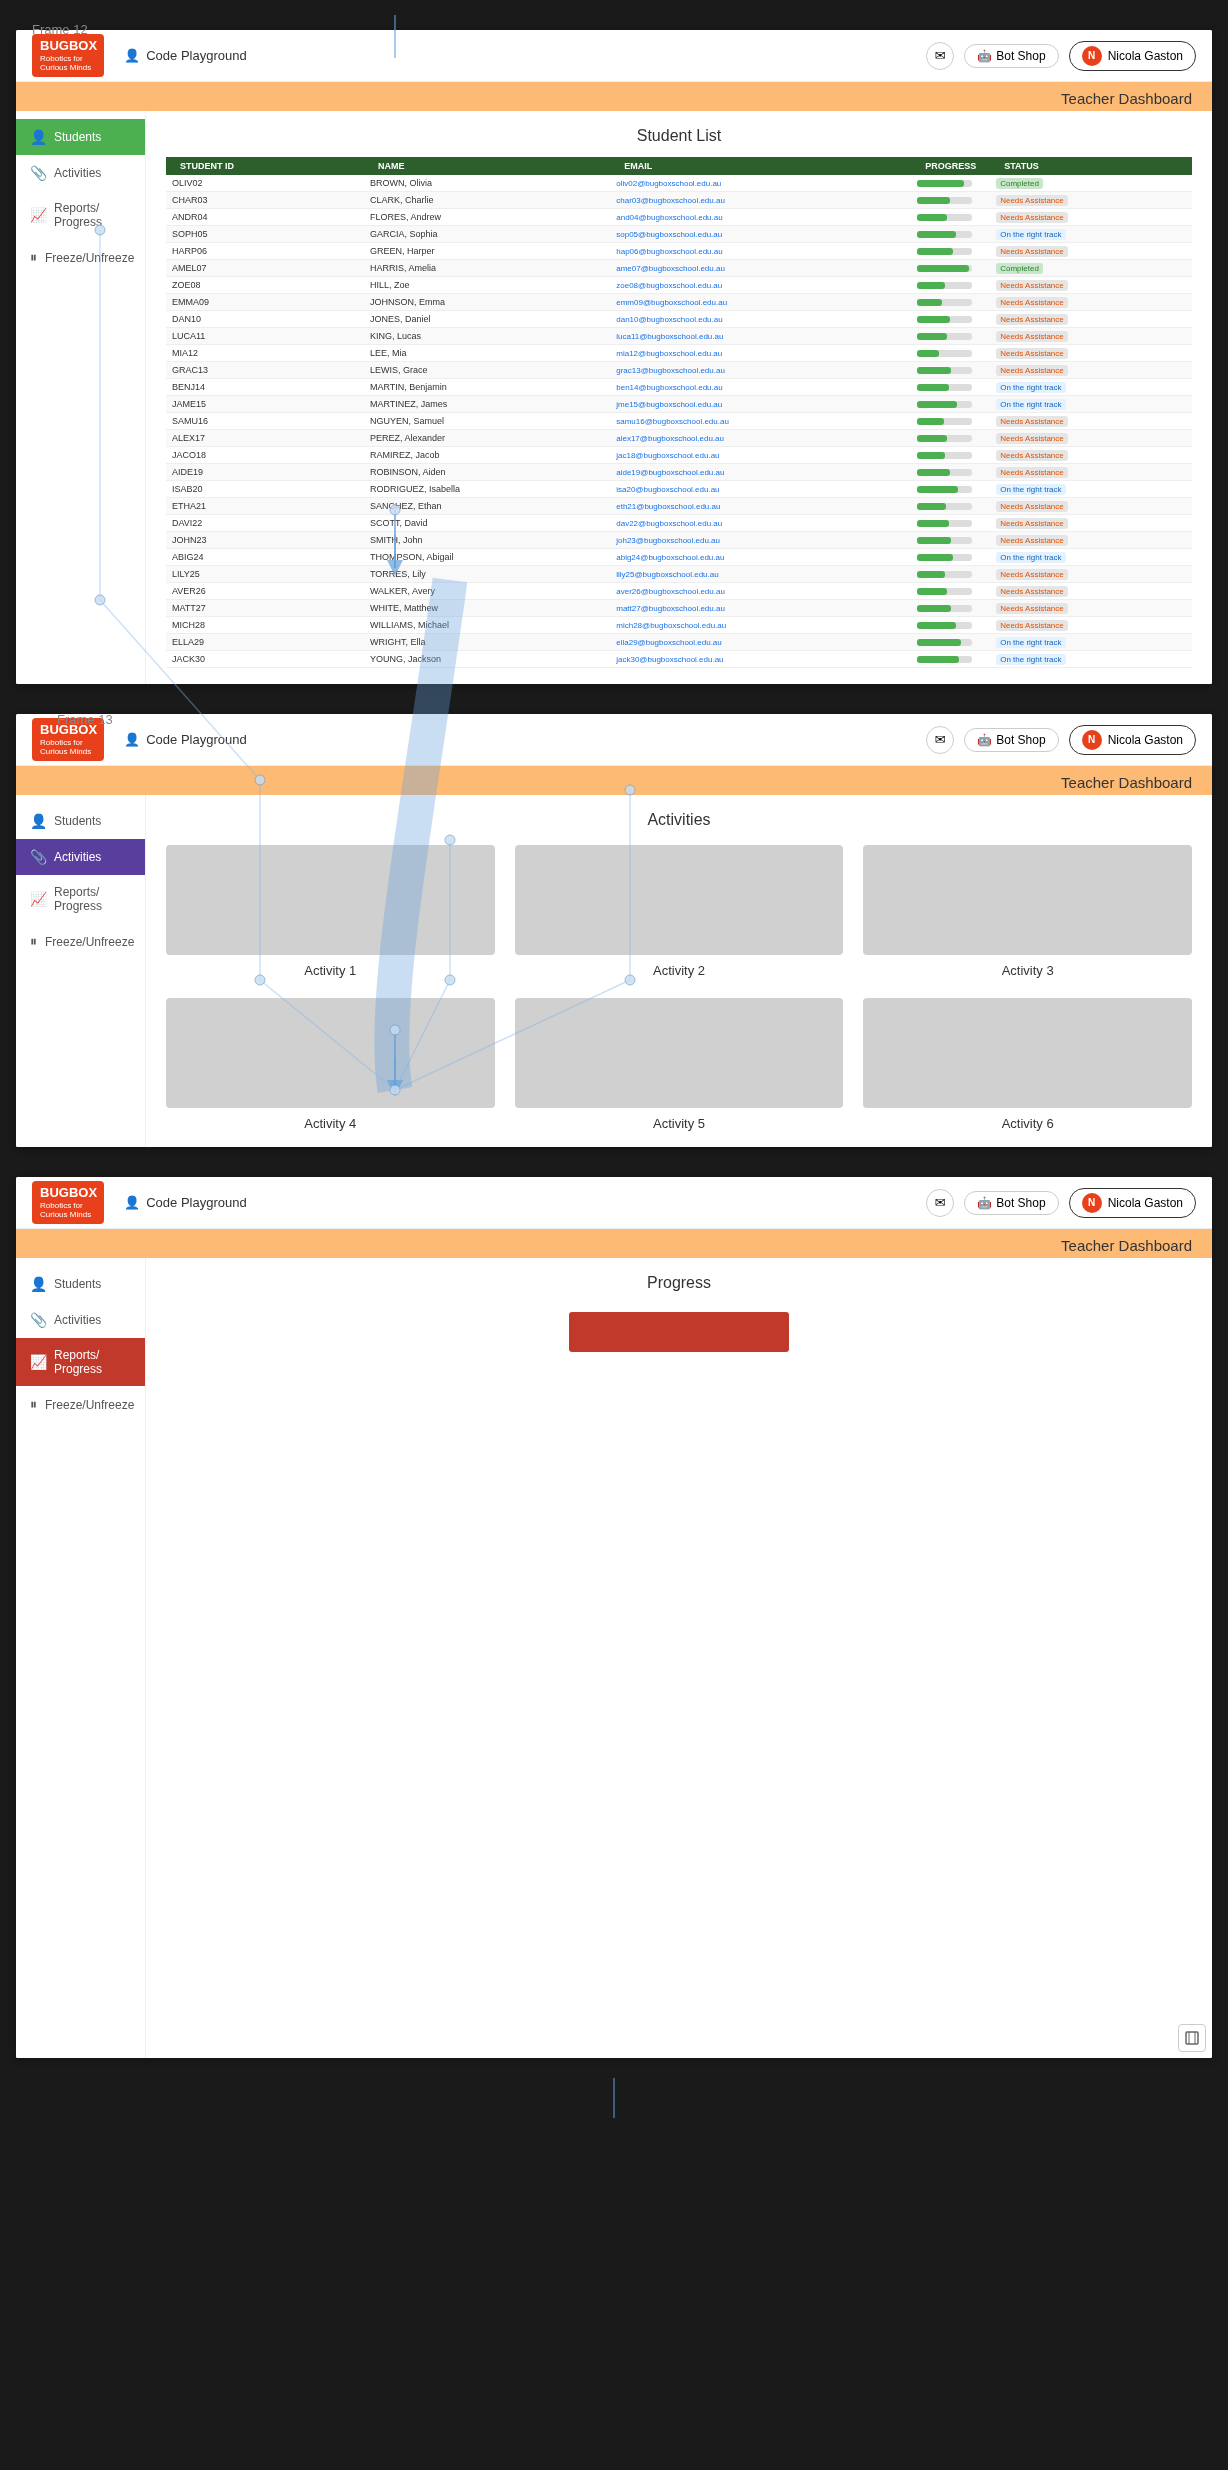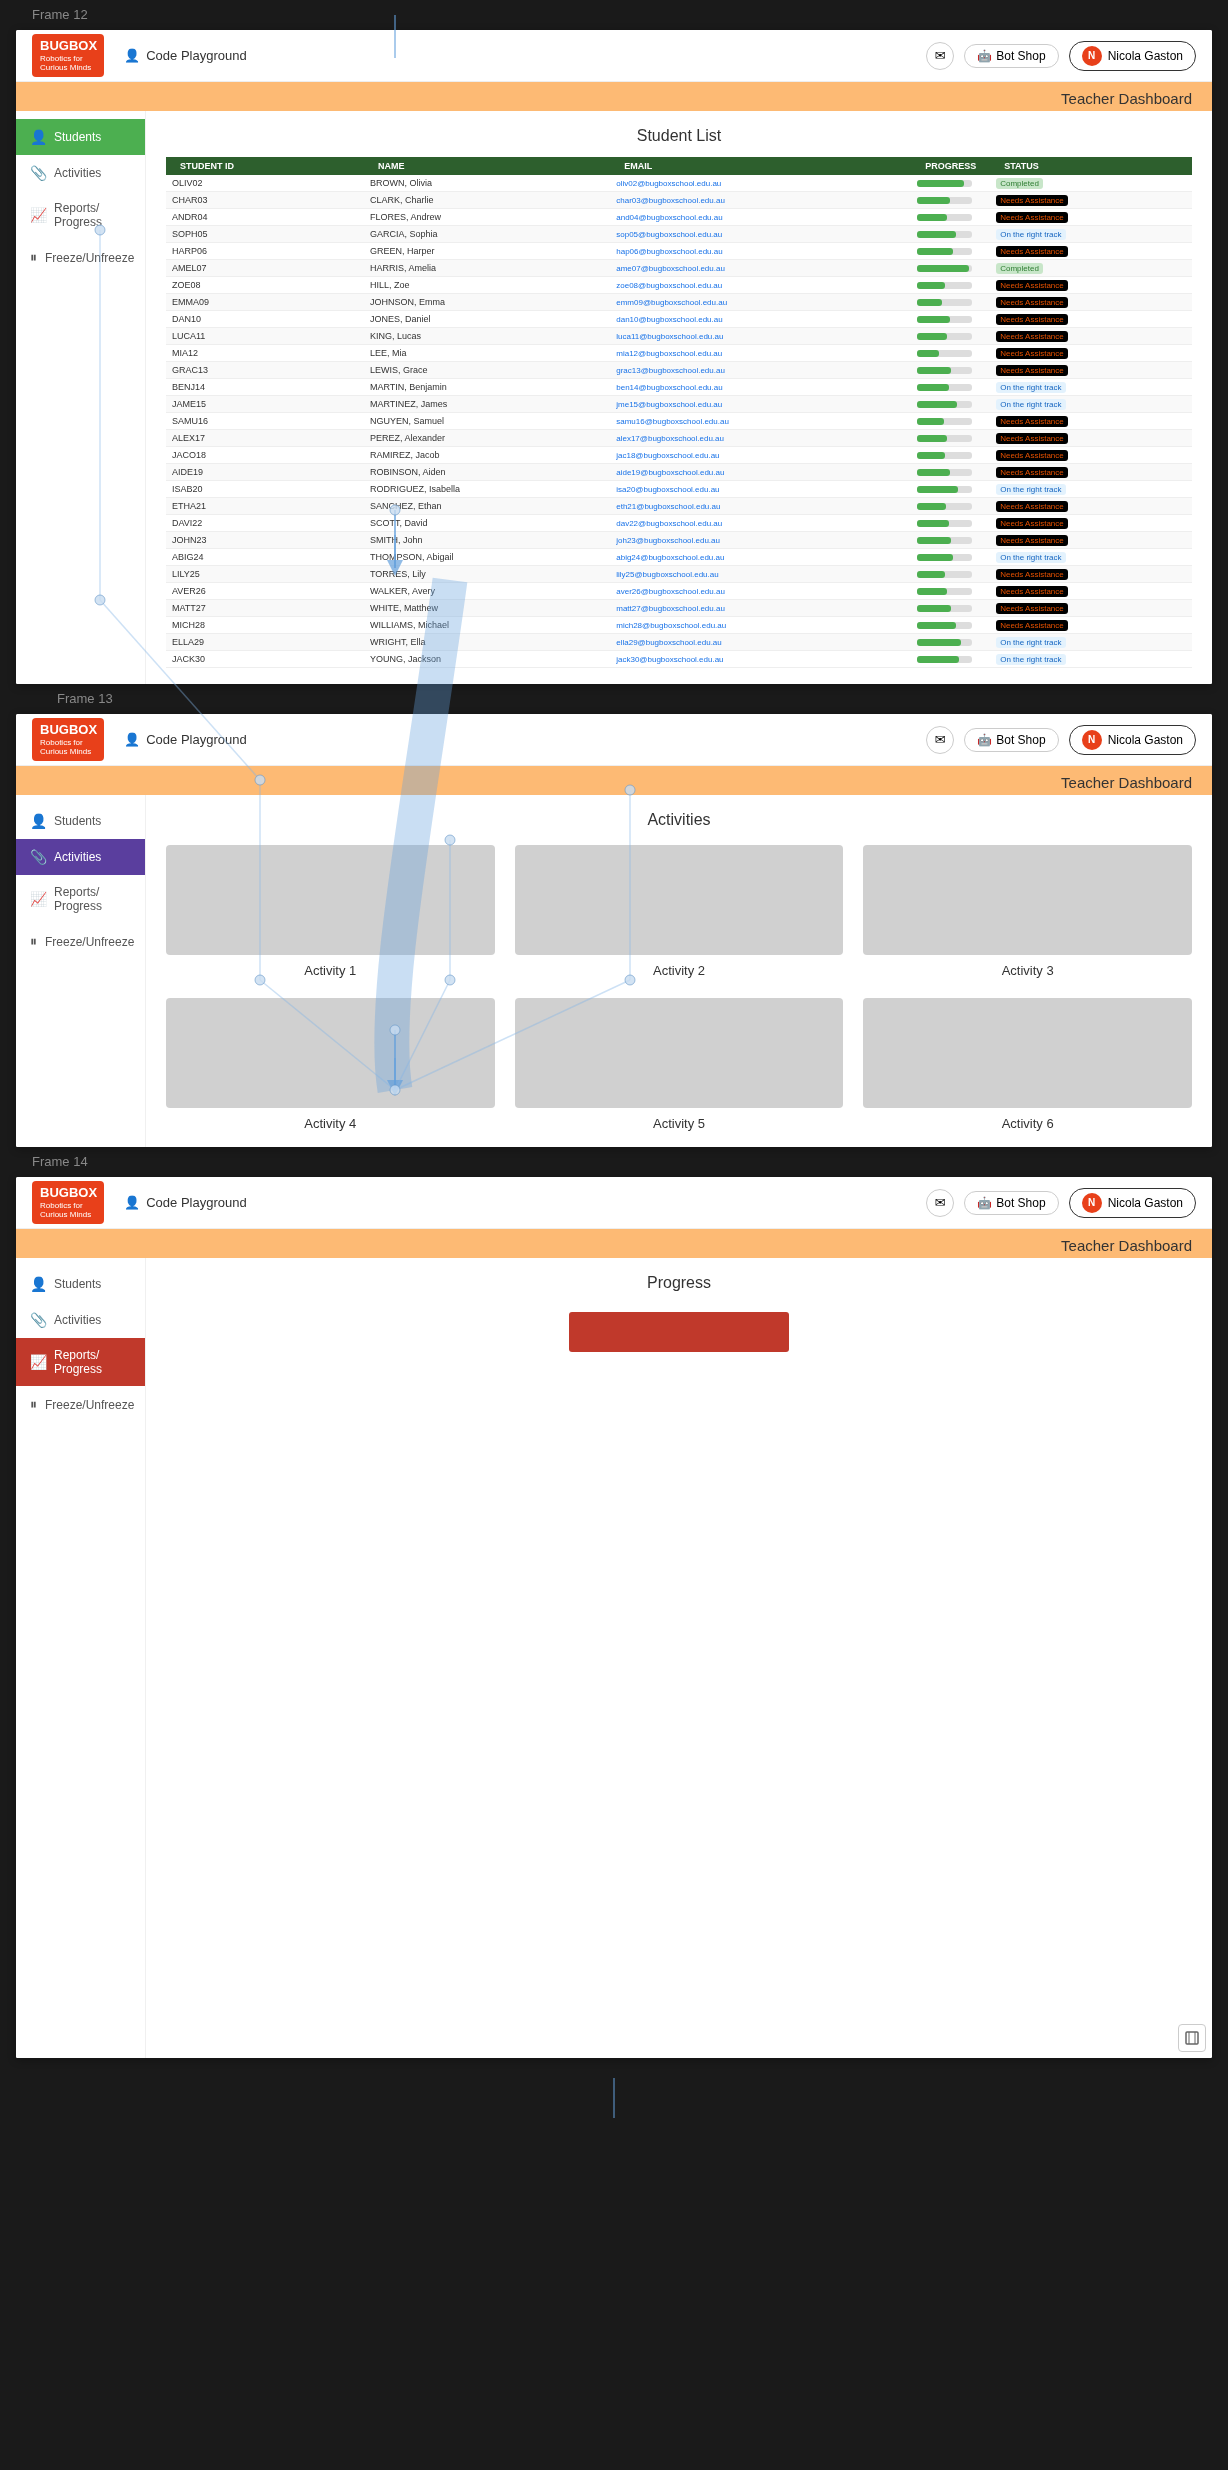--- a/index.html
+++ b/index.html
@@ -191,21 +191,21 @@
       height: 7px;
       border-radius: 3px;
     }
     .status-badge {
       font-size: 8px;
       padding: 1px 4px;
       border-radius: 3px;
       white-space: nowrap;
     }
     .status-completed { background: #c8e6c9; color: #2e7d32; }
-    .status-needs { background: #000000; color: #e65100; }
+    .status-needs { background: #e5e5e5; color: #e65100; }
     .status-ontrack { background: #e3f2fd; color: #1565c0; }
 
     
     .activities-title {
       text-align: center;
       font-size: 16px;
       color: #333;
       margin-bottom: 16px;
     }
     .activities-grid {
@@ -248,21 +248,21 @@
       pointer-events: none;
     }
 
     
     .frame-section {
       margin-bottom: 0;
     }
     .frame-gap {
       height: 30px;
       display: flex;
-      align-items: flex-end;
+      align-items: flex-start;
       padding-left: 16px;
     }
 
     .bottom-icon {
       position: absolute;
       right: 6px;
       bottom: 6px;
       width: 28px; height: 28px;
       background: #fff;
       border: 1px solid #ccc;

